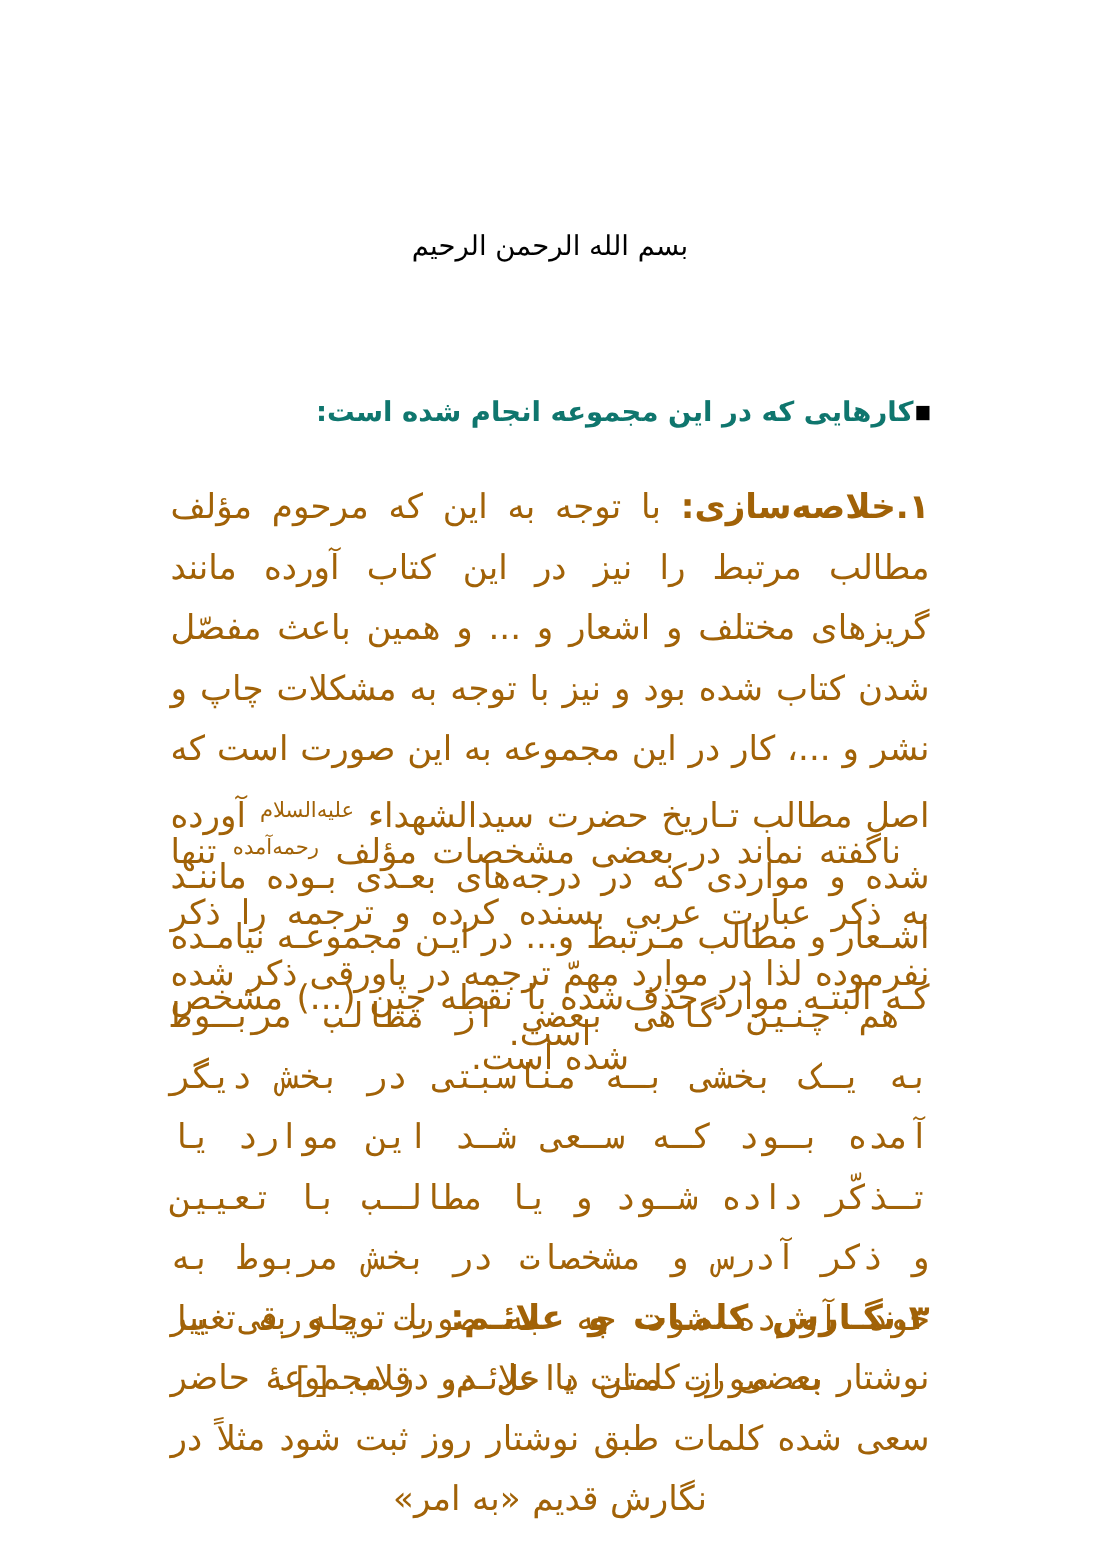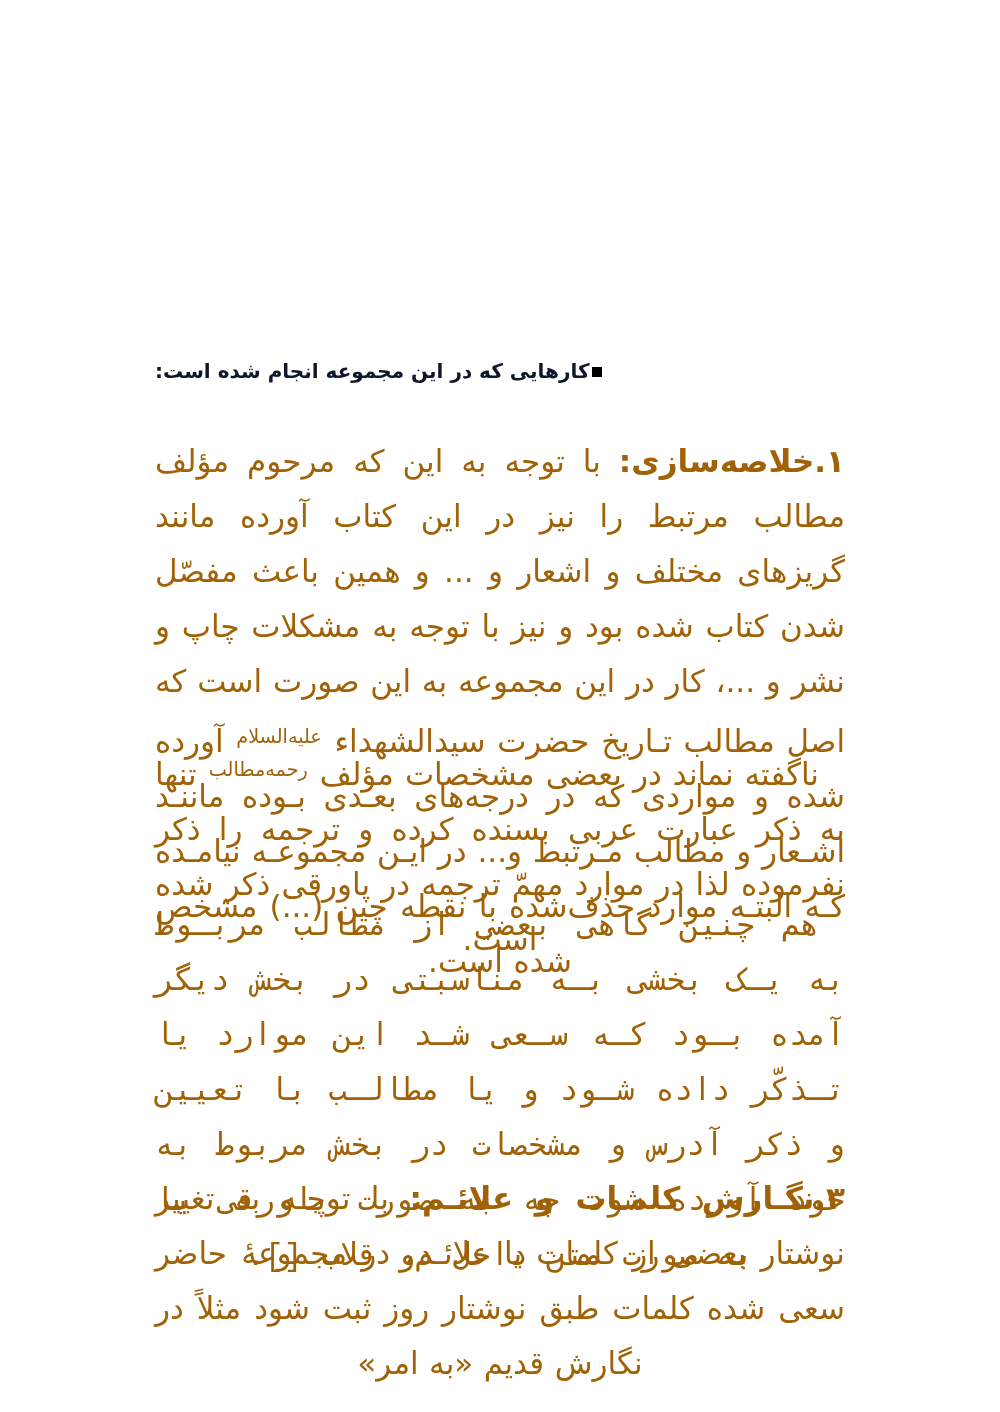--- a/index.html
+++ b/index.html
@@ -45,25 +45,25 @@
     font-weight: 400;
     letter-spacing: 0.3px;
   }
   .section-heading {
     position: absolute;
     top: 357px;
     left: 0;
     width: 690px;
     margin: 0;
     direction: rtl;
-    text-align: left;
-    font-size: 20px;
+    text-align: right;
+    font-size: 25px;
     font-weight: 700;
     line-height: 1.4;
-    color: #0f172a;
+    color: #0f766e;
     white-space: nowrap;
   }
   .bullet-square {
     display: inline-block;
     width: 0.5em;
     height: 0.5em;
     background: #000;
     vertical-align: 0.06em;
     margin-left: 2px;
   }
@@ -100,31 +100,32 @@
   #para-3      { top: 899px; font-family: Liberation Mono, monospace; }
   #para-4      { top: 1061px; }
   #para-5      { top: 1171px; }
 </style>
 </head>
 <body>
 
 <div class="page">
   <div class="content">
 
+    <p class="basmala">بسم الله الرحمن الرحیم</p>
 
     <h2 class="section-heading">
       <span class="bullet-square"></span><span>کارهایی که در این مجموعه انجام شده است:</span>
     </h2>
 
     <p class="body-block" id="para-1">
       <span class="lead">۱.</span><span class="lead">خلاصه‌سازی</span><span class="lead">:</span><span> با توجه به این که مرحوم مؤلف مطالب مرتبط را نیز در این کتاب آورده مانند گریزهای مختلف و اشعار و ... و همین باعث مفصّل شدن کتاب شده بود و نیز با توجه به مشکلات چاپ و نشر و ...، کار در این مجموعه به این صورت است که اصل مطالب تـاریخ حضرت سیدالشهداء </span><span class="honorific">علیه‌السلام</span><span> آورده شده و مواردی که در درجه‌های بعـدی بـوده ماننـد اشـعار و مطالب مـرتبط و... در ایـن مجموعـه نیامـده کـه البتـه موارد حذف‌شده با نقطه چین (...) مشخص شده است.</span>
     </p>
 
     <p class="body-block" id="para-2">
-      <span class="indent-lead"></span><span>ناگفته نماند در بعضی مشخصات مؤلف </span><span class="honorific">رحمه‌مطالب</span><span> تنها به ذکر عبارت عربی بسنده کرده و ترجمه را ذکر نفرموده لذا در موارد مهمّ ترجمه در پاورقی ذکر شده است.</span>
+      <span class="indent-lead"></span><span>ناگفته نماند در بعضی مشخصات مؤلف </span><span class="honorific">رحمه‌آمده</span><span> تنها به ذکر عبارت عربی بسنده کرده و ترجمه را ذکر نفرموده لذا در موارد مهمّ ترجمه در پاورقی ذکر شده است.</span>
     </p>
 
     <p class="body-block" id="para-3">
       <span class="indent-lead"></span><span>هم چنین گاهی بعضی از مطالب مربـوط به یـک بخشی بـه مناسبتی در بخش دیگر آمده بـود کـه سـعی شـد این موارد یا تـذکّر داده شـود و یا مطالـب با تعیین و ذکر آدرس و مشخصات در بخش مربوط به خود آورده شود چه به صورت پاورقی یا به صورت متن داخل دو قلاب [].</span>
     </p>
 
 
     <p class="body-block" id="para-5">
       <span class="lead">۳.</span><span class="lead">نگـارش کلمـات و علائـم</span><span class="lead">:</span><span> با توجـه به تغییر نوشتار بعضی از کلمات یا علائـم، در مجموعهٔ حاضر سعی شده کلمات طبق نوشتار روز ثبت شود مثلاً در نگارش قدیم «به امر»</span>
     </p>

